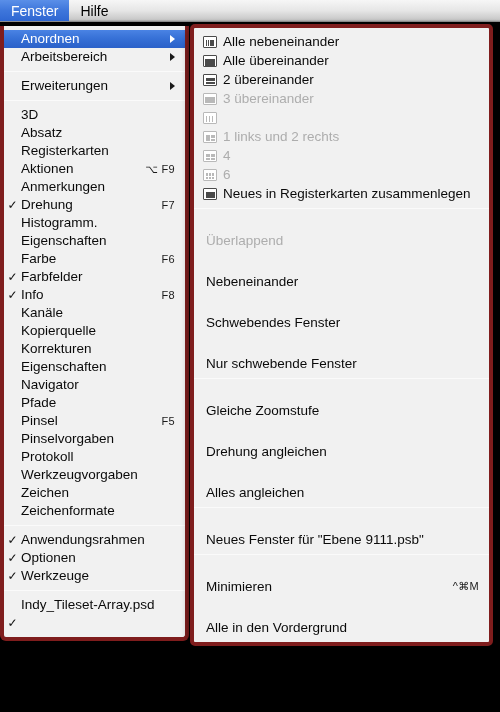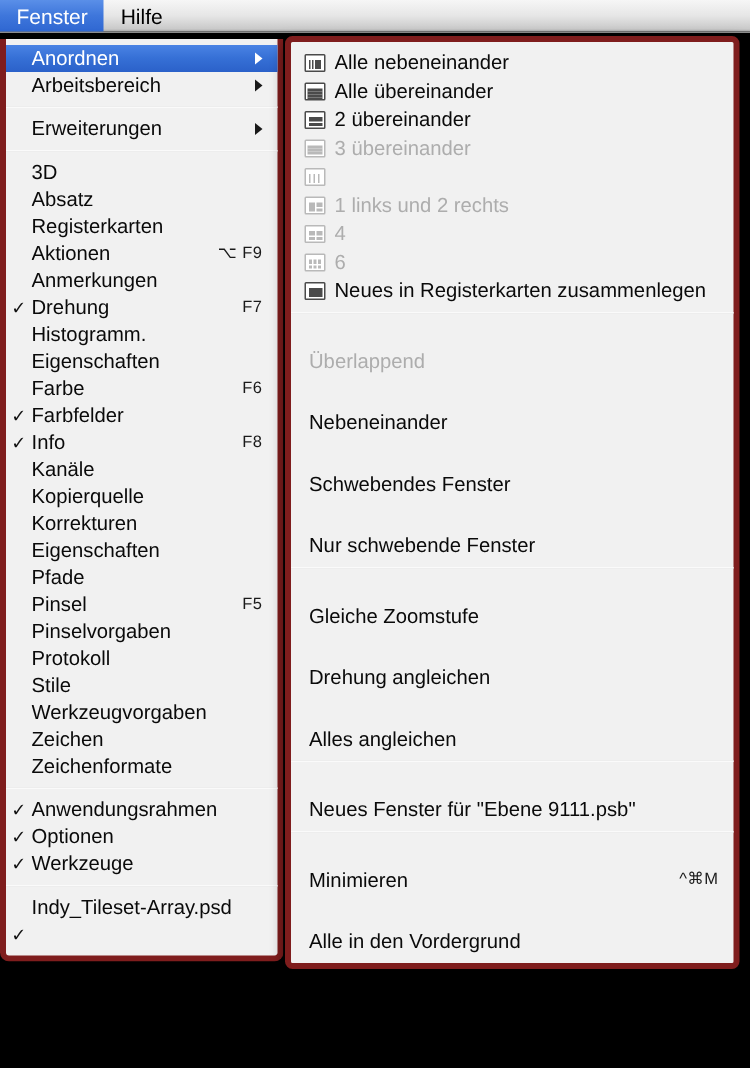--- a/index.html
+++ b/index.html
@@ -215,38 +215,38 @@
         <div class="mi">
           <span class="check"></span>
           <span class="label">Korrekturen</span>
         </div>
         <div class="mi">
           <span class="check"></span>
           <span class="label">Eigenschaften</span>
         </div>
         <div class="mi">
           <span class="check"></span>
+          <span class="label">Navigator</span>
+        </div>
+        <div class="mi">
+          <span class="check"></span>
           <span class="label">Pfade</span>
         </div>
         <div class="mi">
           <span class="check"></span>
           <span class="label">Pinsel</span>
           <span class="shortcut">F5</span>
         </div>
         <div class="mi">
           <span class="check"></span>
           <span class="label">Pinselvorgaben</span>
         </div>
         <div class="mi">
           <span class="check"></span>
           <span class="label">Protokoll</span>
-        </div>
-        <div class="mi">
-          <span class="check"></span>
-          <span class="label">Stile</span>
         </div>
         <div class="mi">
           <span class="check"></span>
           <span class="label">Werkzeugvorgaben</span>
         </div>
         <div class="mi">
           <span class="check"></span>
           <span class="label">Zeichen</span>
         </div>
         <div class="mi">

